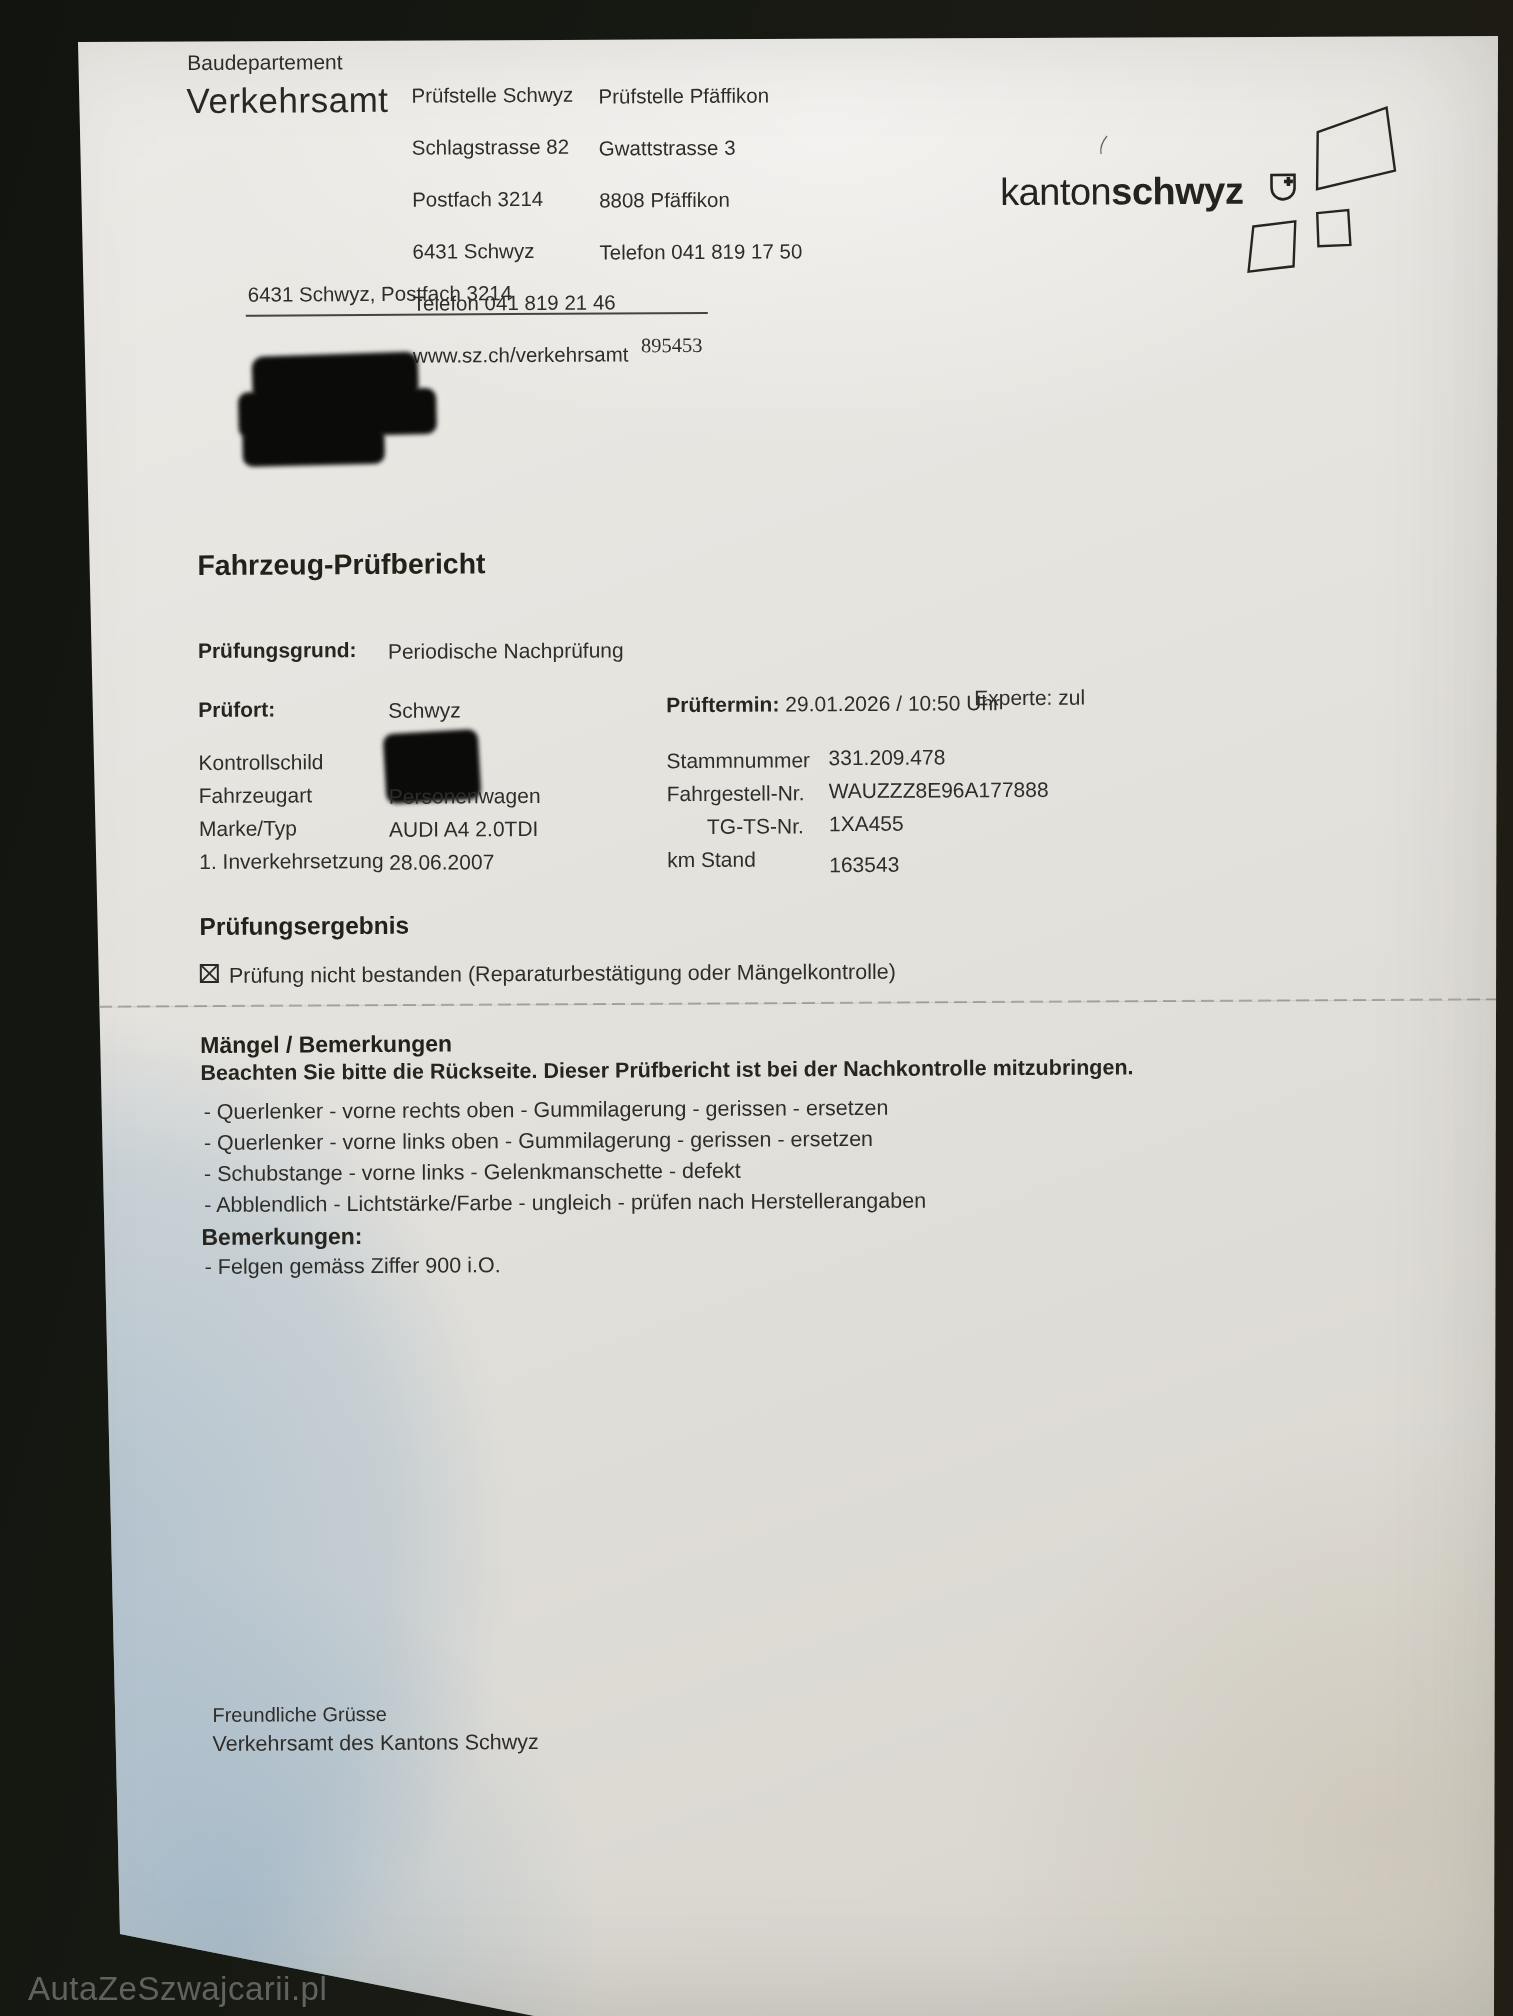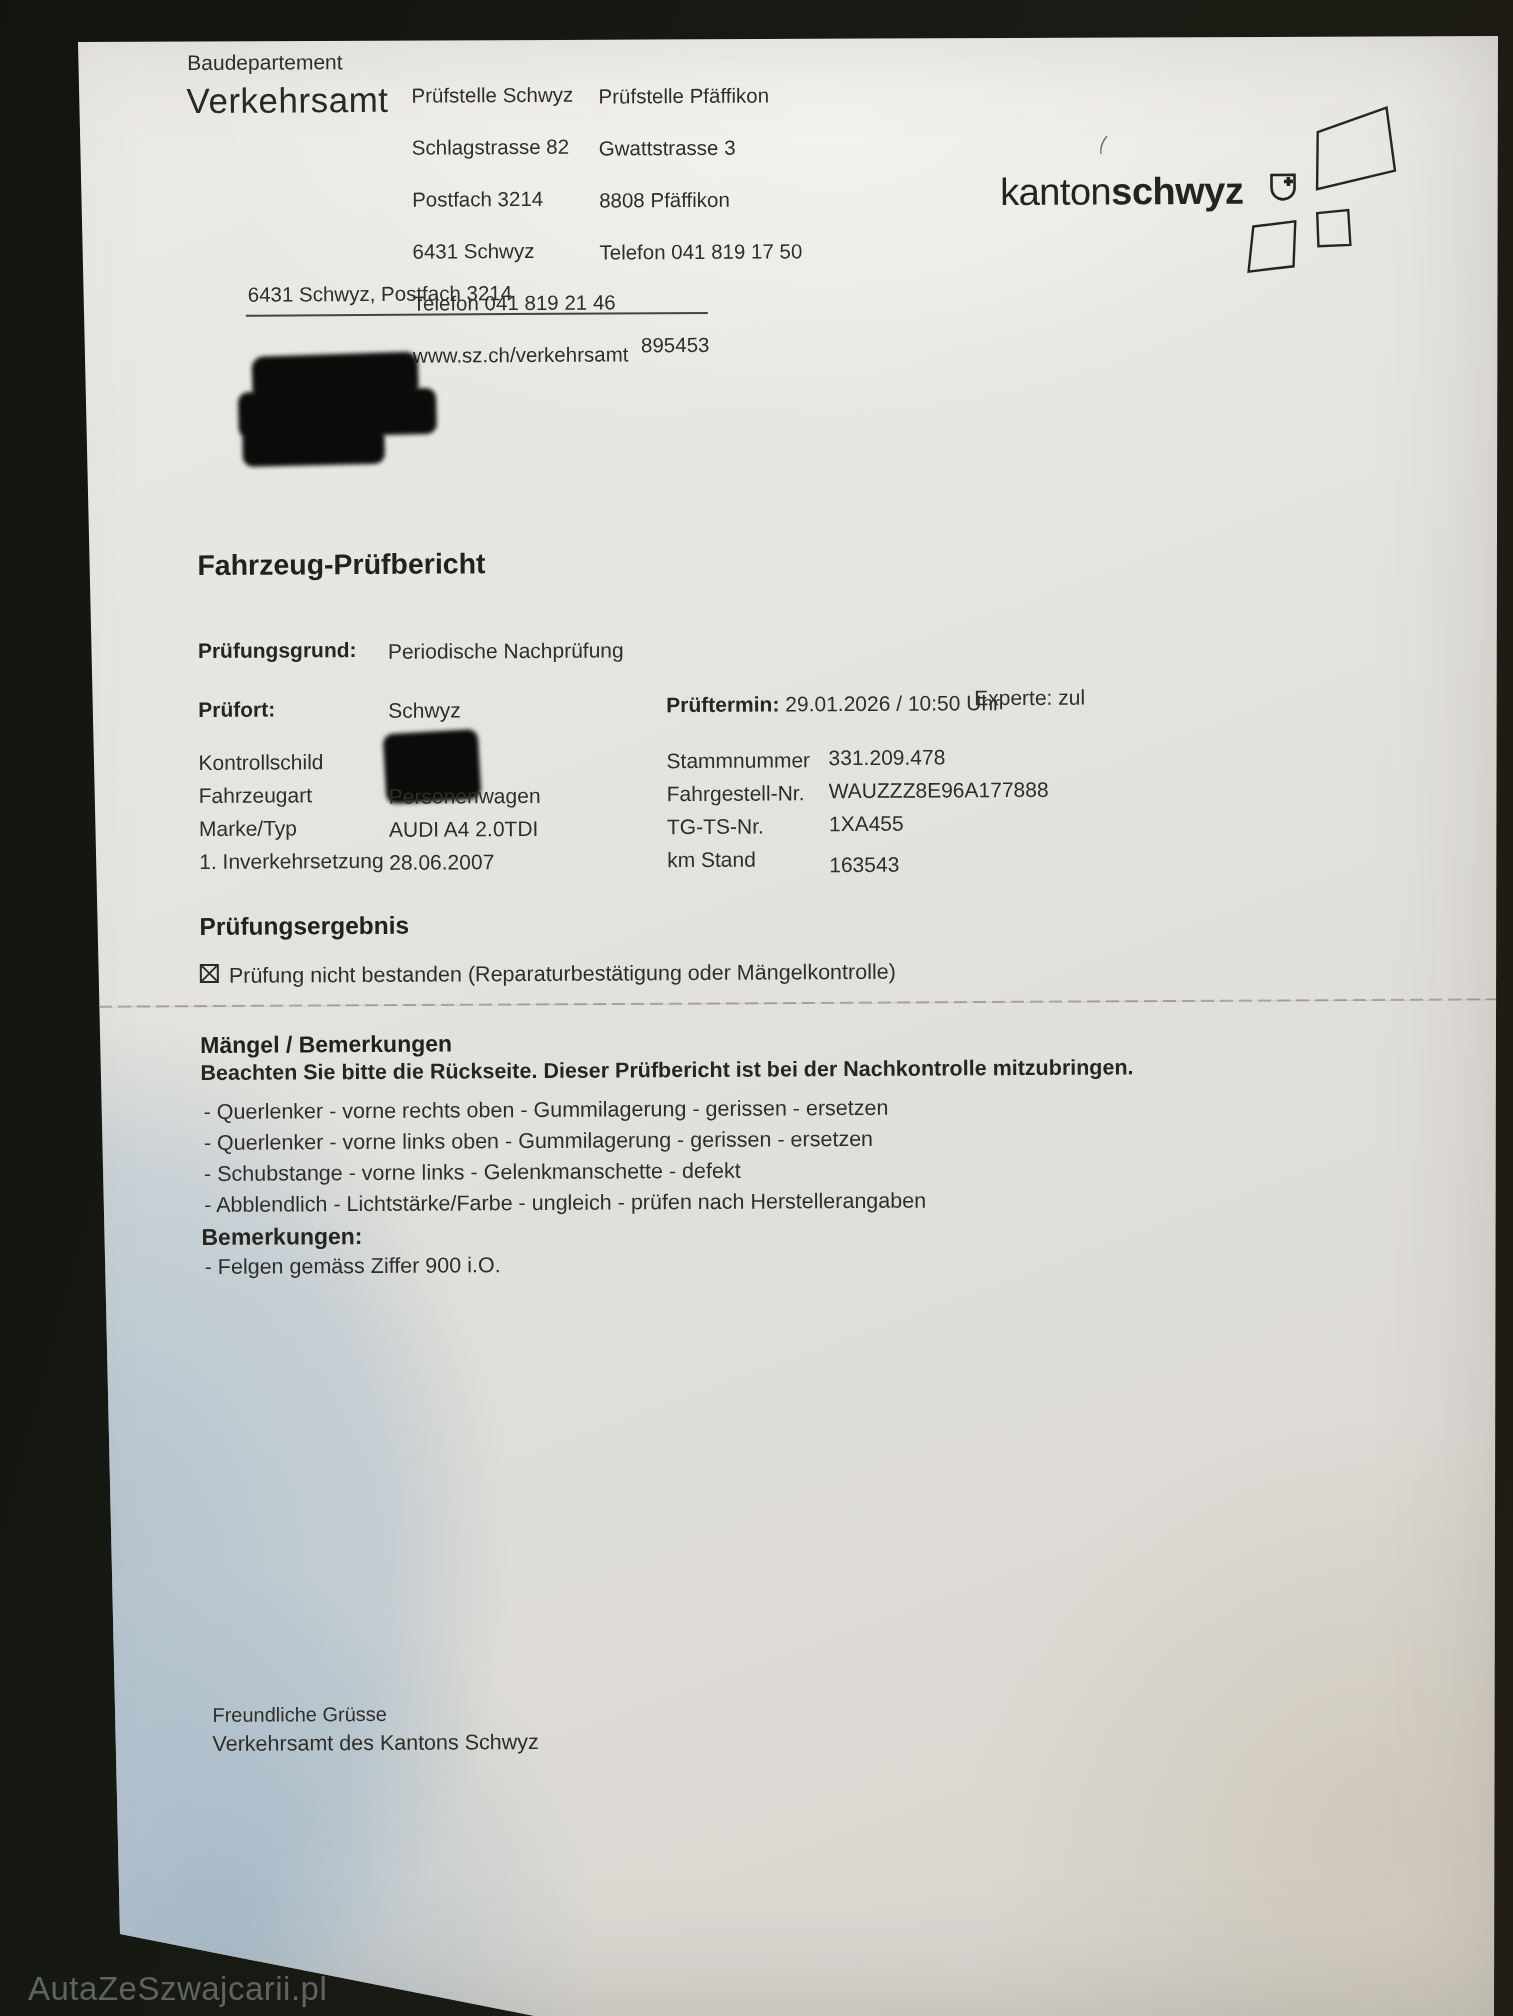--- a/index.html
+++ b/index.html
@@ -92,21 +92,21 @@
         <rect x="14.9" y="7.3" width="9" height="3.6" fill="#23231f"></rect>
       </svg>
       <svg style="position:absolute;left:1240px;top:98px;" width="182" height="192" viewBox="0 0 182 192">
         <polygon points="152,17 83,41 82,98 160,80" fill="none" stroke="#26261f" stroke-width="2.4"></polygon>
         <polygon points="18,135 60,130 58,175 13,180" fill="none" stroke="#26261f" stroke-width="2.4"></polygon>
         <polygon points="82,122 113,119 115,154 83,155" fill="none" stroke="#26261f" stroke-width="2.4"></polygon>
       </svg>
 
       <div class="t" style="left:252px;top:283px;font-size:20.5px;">6431 Schwyz, Postfach 3214</div>
       <div class="underline"></div>
-      <div class="t" style="left:645px;top:336px;font-size:20.5px;">895453</div>
+      <div class="t" style="left:645px;top:336px;font-size:20.5px;font-family:Liberation Serif, serif;">895453</div>
 
       <div class="redact r1"></div>
       <div class="redact r2"></div>
       <div class="redact r3"></div>
 
       <div class="t doc-title" style="left:200px;top:548px;">Fahrzeug-Prüfbericht</div>
 
       <div class="t b" style="left:200px;top:638px;">Prüfungsgrund:</div>
       <div class="t" style="left:390px;top:640px;">Periodische Nachprüfung</div>
 
@@ -124,21 +124,21 @@
       <div class="t" style="left:390px;top:785px;">Personenwagen</div>
       <div class="t" style="left:200px;top:816px;">Marke/Typ</div>
       <div class="t" style="left:390px;top:818px;">AUDI A4 2.0TDI</div>
       <div class="t" style="left:200px;top:849px;">1. Inverkehrsetzung</div>
       <div class="t" style="left:390px;top:851px;">28.06.2007</div>
 
       <div class="t" style="left:668px;top:751px;">Stammnummer</div>
       <div class="t" style="left:830px;top:749px;">331.209.478</div>
       <div class="t" style="left:668px;top:784px;">Fahrgestell-Nr.</div>
       <div class="t" style="left:830px;top:782px;">WAUZZZ8E96A177888</div>
-      <div class="t" style="left:668px;top:817px;">TG-TS-Nr.</div>
+      <div class="t" style="left:708px;top:817px;">TG-TS-Nr.</div>
       <div class="t" style="left:830px;top:815px;">1XA455</div>
       <div class="t" style="left:668px;top:850px;">km Stand</div>
       <div class="t" style="left:830px;top:856px;">163543</div>
 
       <div class="t h-result" style="left:200px;top:912px;">Prüfungsergebnis</div>
       <svg class="cb" width="22" height="22" viewBox="0 0 22 22">
         <rect x="2" y="2" width="17" height="17" fill="none" stroke="#2a2925" stroke-width="2"></rect>
         <line x1="3.2" y1="3.2" x2="17.8" y2="17.8" stroke="#2a2925" stroke-width="1.8"></line>
         <line x1="17.8" y1="3.2" x2="3.2" y2="17.8" stroke="#2a2925" stroke-width="1.8"></line>
       </svg>

